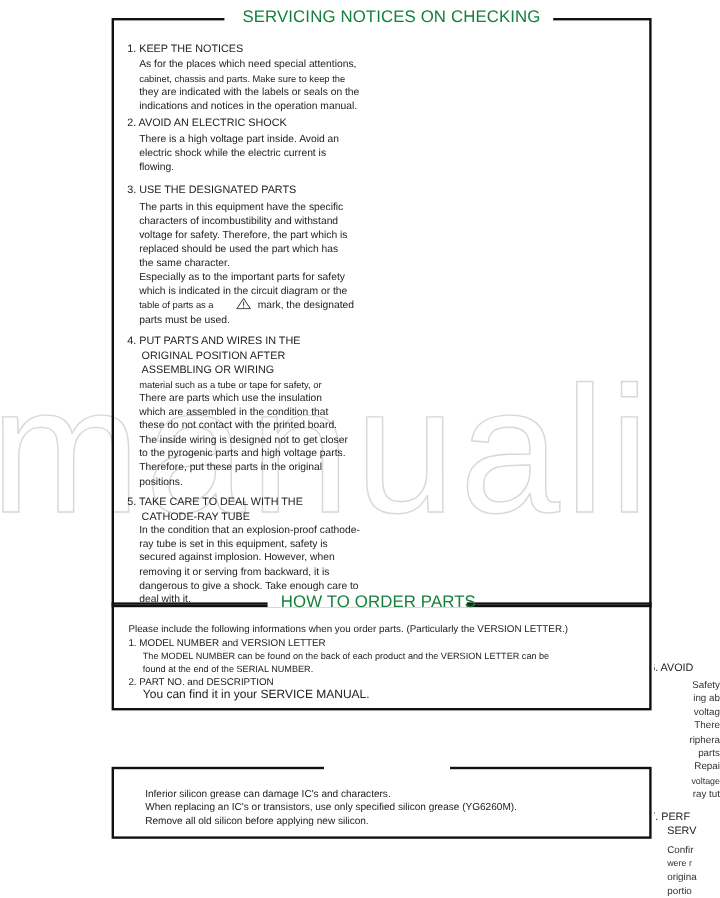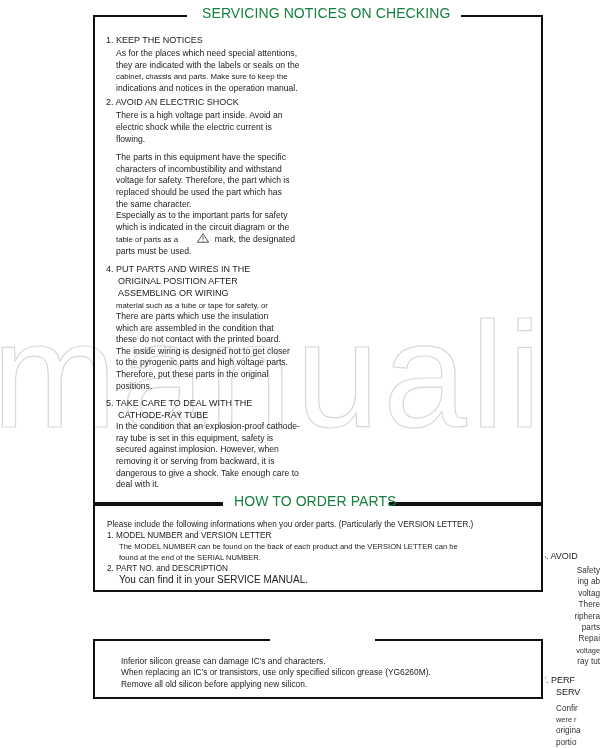--- a/index.html
+++ b/index.html
@@ -48,36 +48,37 @@
 <div class="box" style="top:15px; height:491px;">
   <div class="gap" style="left:92px; width:274px;"></div>
   <div class="box-title" style="left:107px;">SERVICING NOTICES ON CHECKING</div>
 
   <div class="content" style="left:11px; top:17px; width:300px;">
 
     <div>
       <div class="sec-h">1. KEEP THE NOTICES</div>
       <div class="sec-b" style="margin-top:2px;">
         <span class="line">As for the places which need special attentions,</span>
+        <span class="line small" style="font-size:7.8px;">cabinet, chassis and parts. Make sure to keep the</span>
         <span class="line">they are indicated with the labels or seals on the</span>
-        <span class="line small" style="font-size:7.8px;">cabinet, chassis and parts. Make sure to keep the</span>
         <span class="line">indications and notices in the operation manual.</span>
       </div>
     </div>
 
     <div style="margin-top:2px;">
       <div class="sec-h">2. AVOID AN ELECTRIC SHOCK</div>
       <div class="sec-b" style="margin-top:2px;">
         <span class="line">There is a high voltage part inside. Avoid an</span>
         <span class="line">electric shock while the electric current is</span>
         <span class="line">flowing.</span>
       </div>
     </div>
 
     <div style="margin-top:7px;">
+      <div class="sec-h">3. USE THE DESIGNATED PARTS</div>
       <div class="sec-b" style="margin-top:3px;">
         <span class="line">The parts in this equipment have the specific</span>
         <span class="line">characters of incombustibility and withstand</span>
         <span class="line">voltage for safety. Therefore, the part which is</span>
         <span class="line">replaced should be used the part which has</span>
         <span class="line">the same character.</span>
         <span class="line">Especially as to the important parts for safety</span>
         <span class="line">which is indicated in the circuit diagram or the</span>
         <span class="line">
           <span style="font-size:7.8px;">table of parts as a</span>

